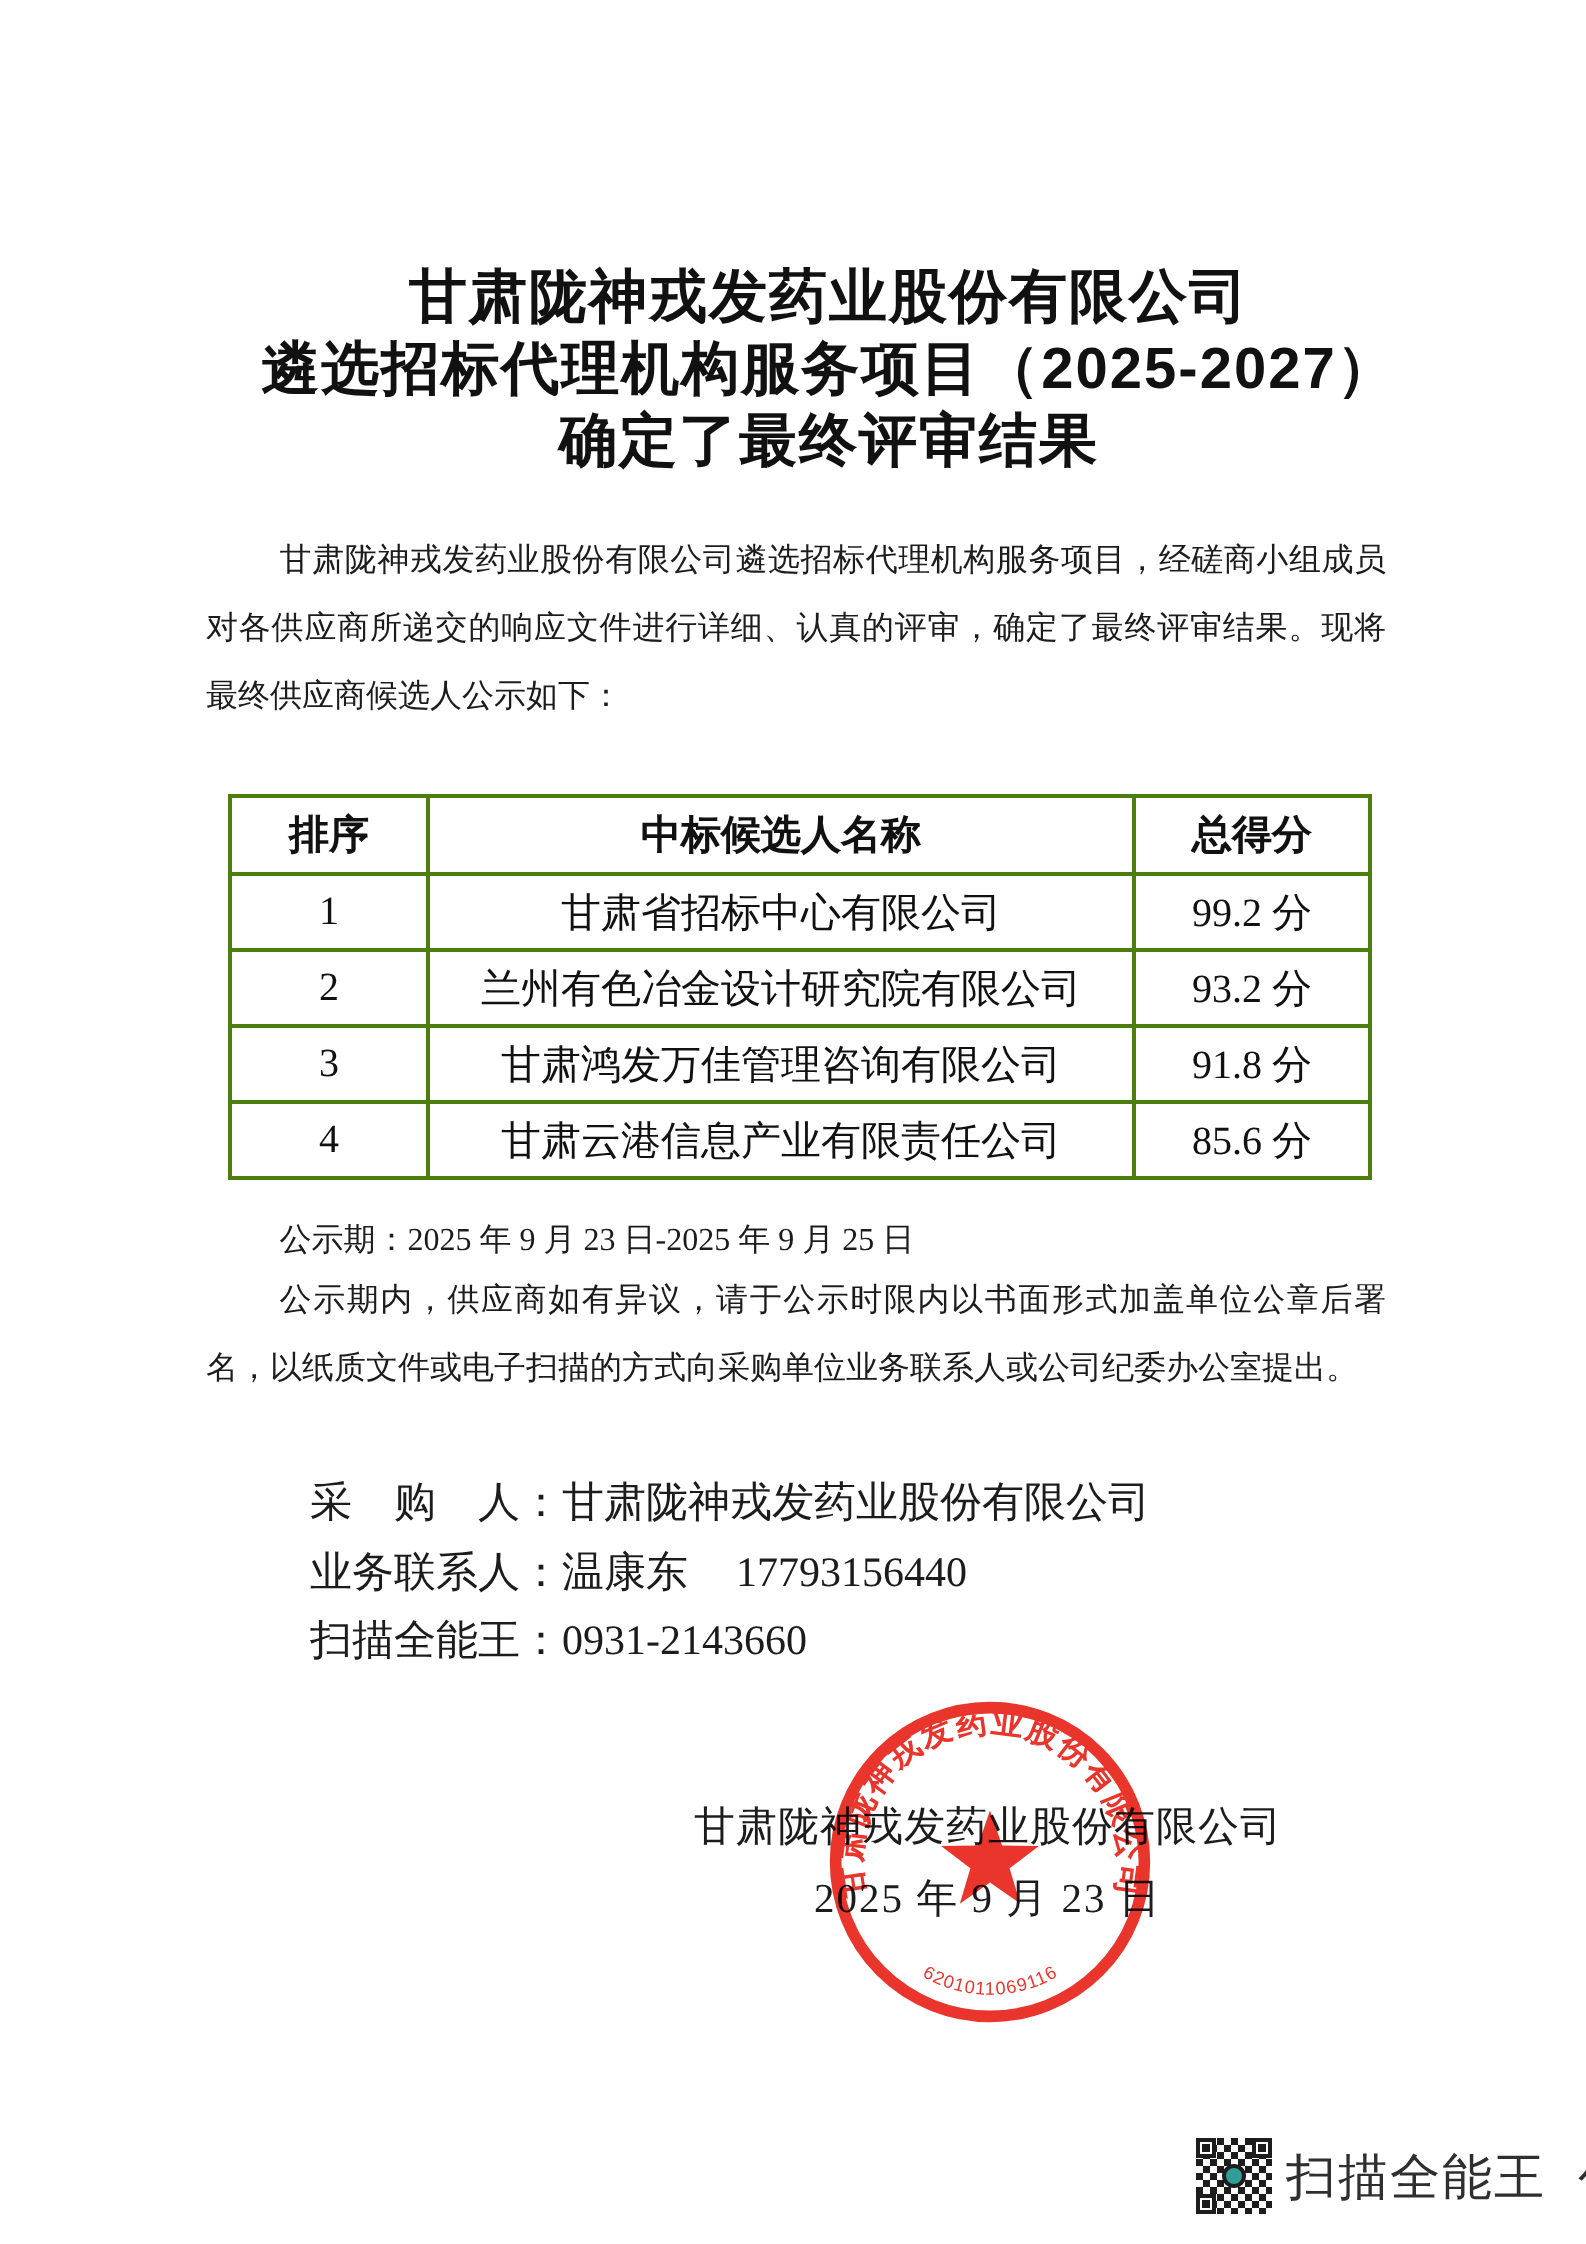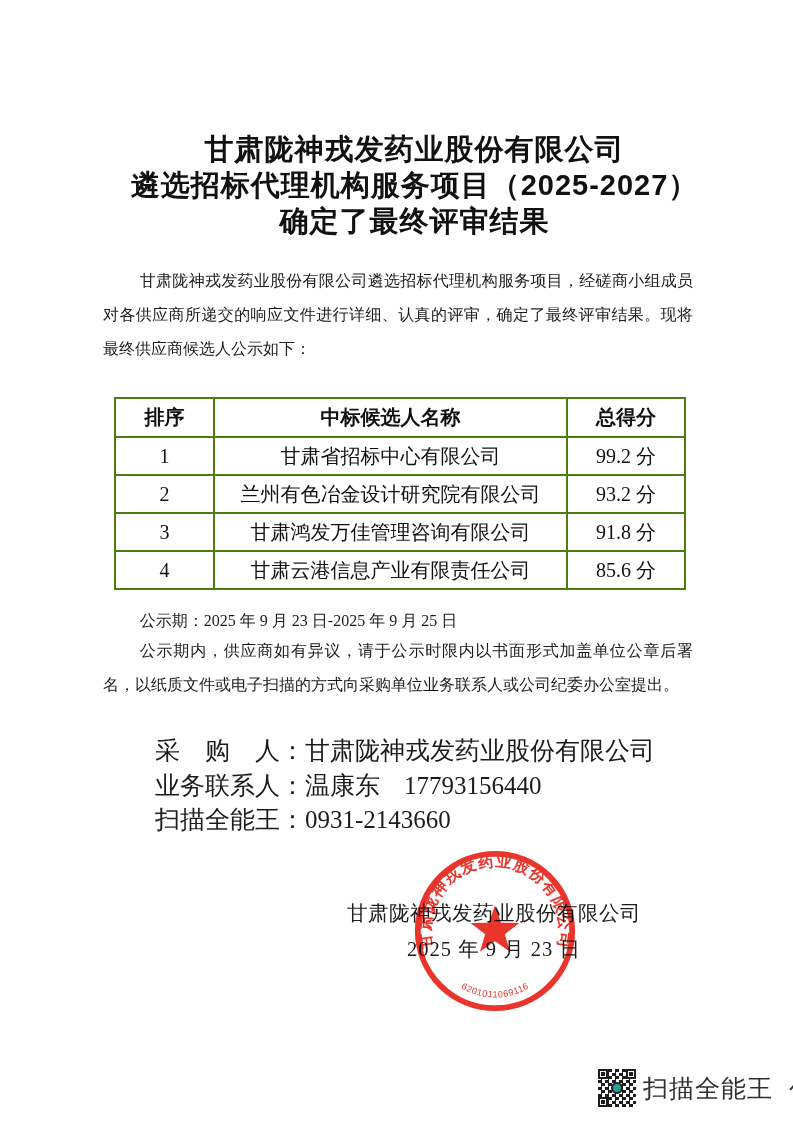--- a/index.html
+++ b/index.html
@@ -29,21 +29,21 @@
     border-collapse:collapse; table-layout:fixed;
     font-size:20px; text-align:center; color:#111;
   }
   table.result th, table.result td { border:2px solid #4d7c0f; padding:0; }
   table.result th { height:37px; font-weight:700; }
   table.result td { height:36px; }
   .c1 { width:99px; } .c2 { width:353px; } .c3 { width:118px; }
 
   .contacts {
     position:absolute; left:155px; top:734px;
-    font-size:25px; line-height:34.5px; white-space:nowrap;
+    font-size:21px; line-height:34.5px; white-space:nowrap;
   }
   .phone-gap { margin-left:24px; }
 
   .sig-company { position:absolute; left:347px; top:899px; font-size:20.5px; letter-spacing:0.5px; white-space:nowrap; }
   .sig-date    { position:absolute; left:407px; top:935px; font-size:20.5px; letter-spacing:1px; white-space:nowrap; }
 
   .stamp {
     position:absolute; left:412px; top:848px; width:166px; height:166px;
     mix-blend-mode:multiply; opacity:0.93;
   }

